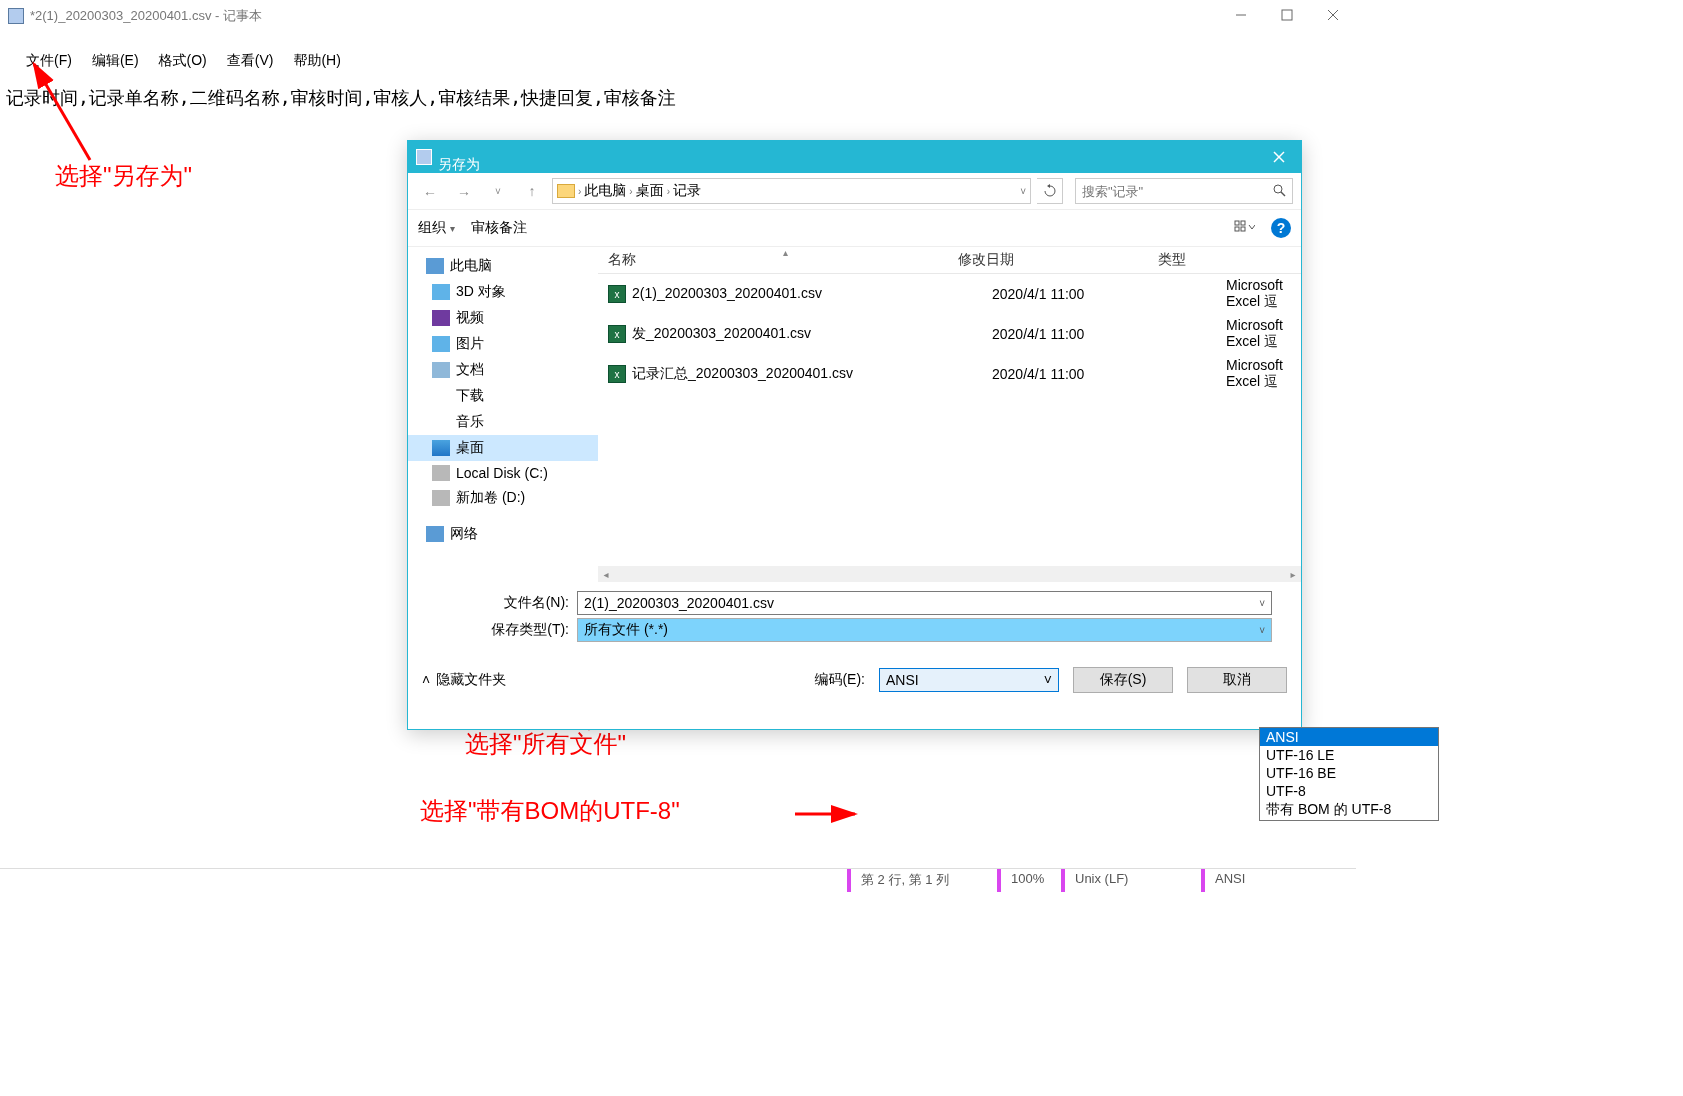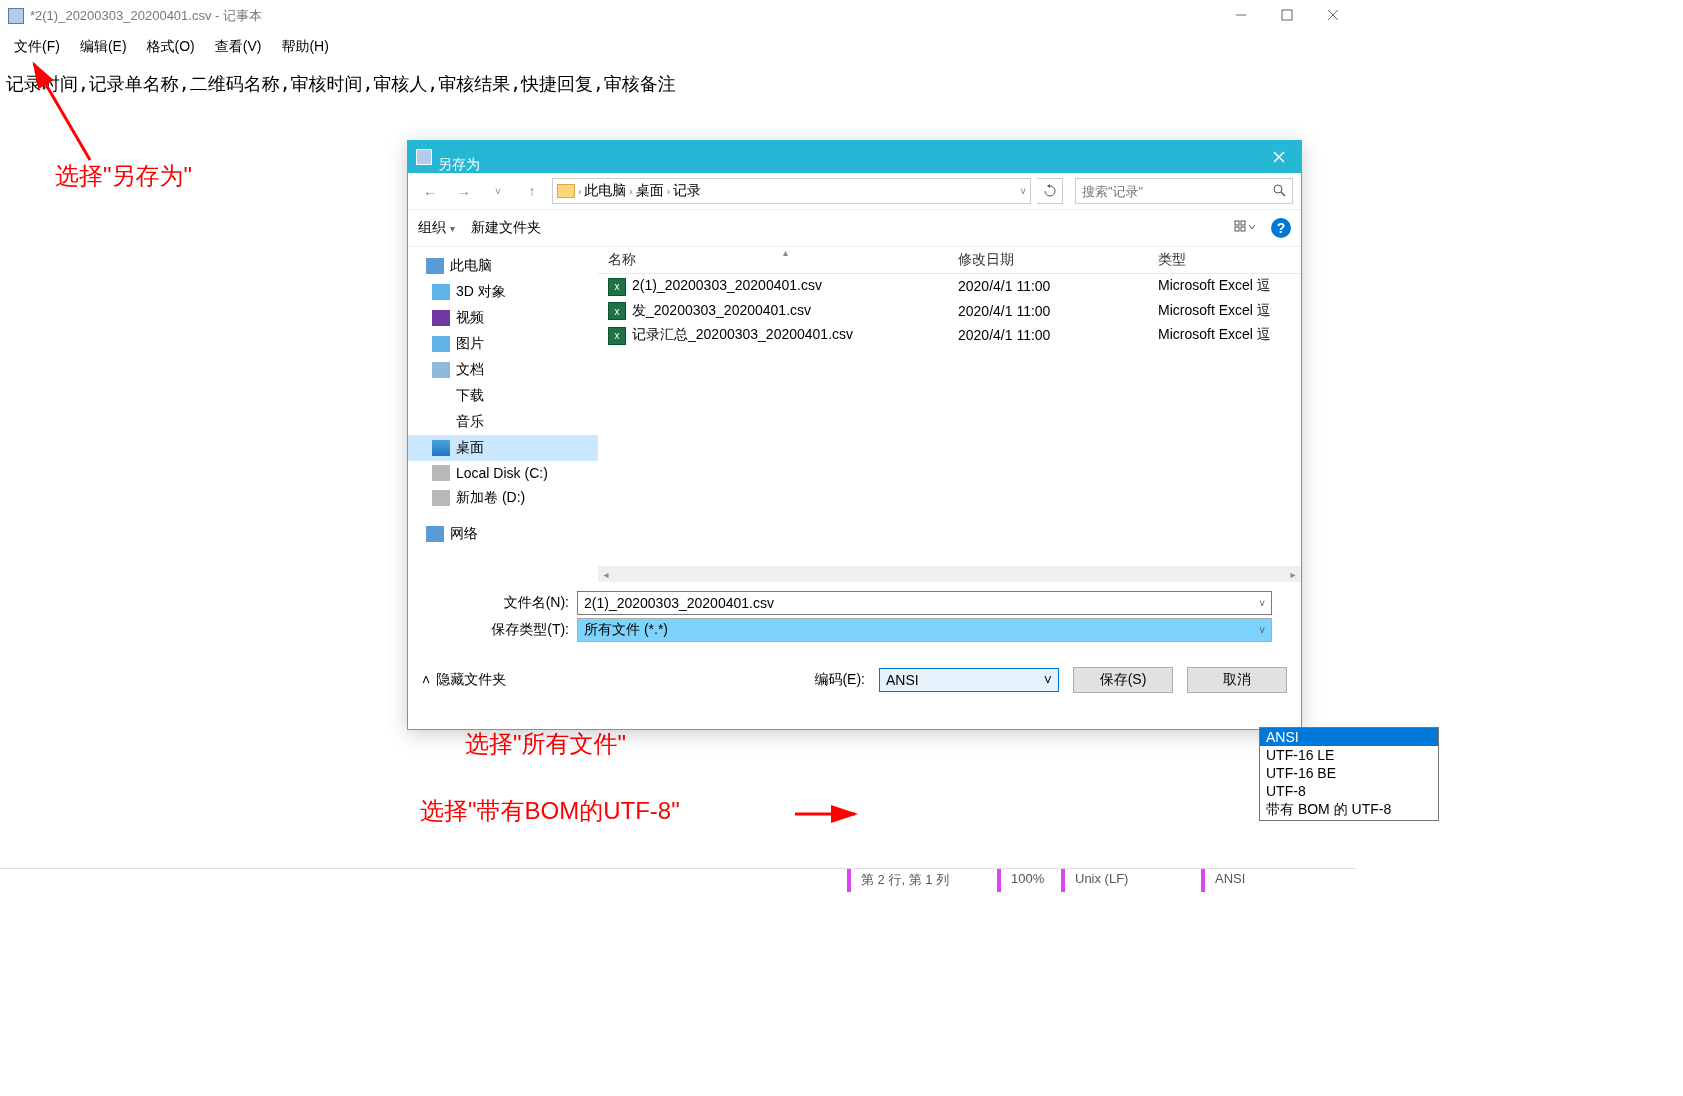--- a/index.html
+++ b/index.html
@@ -43,22 +43,23 @@
       display: flex;
     }
     .win-btn {
       width: 46px; height: 30px;
       display: flex; align-items: center; justify-content: center;
       color: #666;
     }
     .notepad-menu {
       display: flex;
       gap: 0;
-      padding: 4px 4px;
-      font-size: 14px;
+      padding: 4px 16px;
+      font-size: 14px;
+      margin-top: 14px;
     }
     .menu-item {
       padding: 2px 10px;
     }
     .notepad-content {
       padding: 10px 6px;
       font-family: Consolas, monospace;
       font-size: 18px;
       font-weight: normal;
     }
@@ -214,20 +215,21 @@
     }
     .col-name { flex: 0 0 350px; position: relative; }
     .col-date { flex: 0 0 200px; }
     .col-type { flex: 1; }
     .sort-arrow { position: absolute; left: 50%; top: -4px; font-size: 10px; color: #888; }
     .file-row {
       display: flex;
       padding: 3px 10px;
       align-items: center;
       font-size: 14px;
+      gap: 34px;
     }
     .file-icon {
       width: 18px; height: 18px;
       background: #1f7244;
       color: #fff;
       font-size: 10px;
       margin-right: 6px;
       display: inline-flex;
       align-items: center; justify-content: center;
       border: 1px solid #0d5030;
@@ -431,21 +433,21 @@
         <svg width="14" height="14">
             <circle cx="6" cy="6" r="4" fill="none" stroke="#555"></circle>
             <line x1="9" y1="9" x2="13" y2="13" stroke="#555" stroke-width="1.5"></line>
           </svg>
       </span>
     </div>
   </div>
 
   <div class="dialog-toolbar">
     <span><span>组织</span> <span style="font-size:10px;color:#666">▾</span></span>
-    <span>新建文件夹</span>
+    <span>审核备注</span>
     <div class="tb-right">
       <span>
         <svg width="22" height="16">
             <rect x="2" y="2" width="4" height="4" fill="none" stroke="#555"></rect>
             <rect x="8" y="2" width="4" height="4" fill="none" stroke="#555"></rect>
             <rect x="2" y="8" width="4" height="4" fill="none" stroke="#555"></rect>
             <rect x="8" y="8" width="4" height="4" fill="none" stroke="#555"></rect>
             <path d="M16 6 L19 10 L22 6" fill="none" stroke="#555"></path>
           </svg>
       </span>

